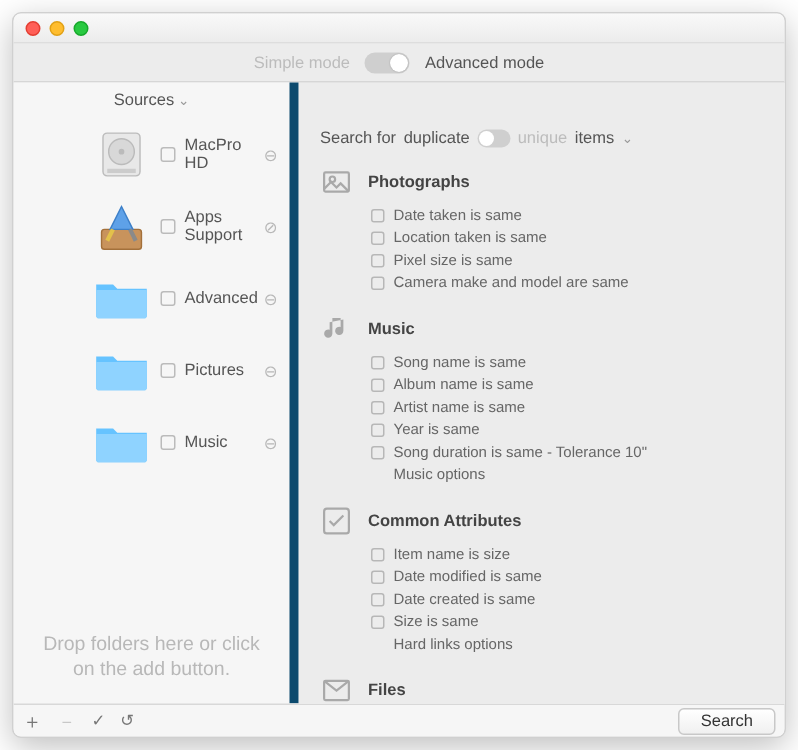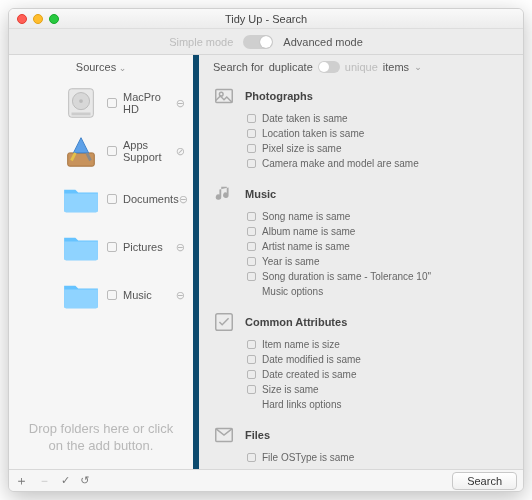--- a/index.html
+++ b/index.html
@@ -50,21 +50,21 @@
   display:flex; align-items:center; padding:0 6px; gap:10px; color:#777; font-size:13px;
 }
 .footer .spacer { flex:1; }
 .search-btn {
   font-size:11px; padding:2px 14px; background:linear-gradient(#fff,#f0f0f0);
   border:1px solid #c8c8c8; border-radius:4px; color:#333;
 }
 .main { flex:1; background:#ececec; overflow-y:auto; font-size:10px; color:#555;}
 .main::-webkit-scrollbar{width:0;}
 .search-head {
-  font-size:11px; color:#555; padding:6px 0 6px 14px; display:flex; align-items:center; gap:5px;
+  font-size:11px; color:#555; padding:6px 0 6px 14px; display:flex; align-items:center; gap:5px;margin-top:25px;
 }
 .mini-toggle {
   width:22px; height:12px; border-radius:6px; background:#cfcfcf; position:relative; display:inline-block;
 }
 .mini-toggle::after{ content:""; position:absolute; left:1px; top:1px; width:10px; height:10px; border-radius:50%; background:#fff;}
 .section { padding:2px 0 6px 14px; }
 .sec-head { display:flex; align-items:center; gap:10px; padding:4px 0;font-weight:bold;}
 .sec-icon { width:22px; height:22px; display:flex; align-items:center; justify-content:center; color:#a9a9a9;}
 .sec-title { font-size:11px; color:#444; }
 .opts { padding-left:34px; }
@@ -76,21 +76,20 @@
 </head>
 <body>
 
 <div class="window">
   <div class="titlebar">
     <div class="traffic">
       <div class="dot red"></div>
       <div class="dot yellow"></div>
       <div class="dot green"></div>
     </div>
-    <div class="title">Tidy Up - Search</div>
   </div>
 
   <div class="modebar">
     <span class="dim">Simple mode</span>
     <span class="toggle"></span>
     <span>Advanced mode</span>
   </div>
 
   <div class="body">
     <div class="sidebar">
@@ -125,21 +124,21 @@
             <div class="disc">⊘</div>
           </div>
           <div class="src-item">
             <div class="icon-box">
               <svg class="folder-svg" viewBox="0 0 40 32">
                 <path d="M2 6 h12 l3 3 h21 v19 a2 2 0 0 1 -2 2 h-32 a2 2 0 0 1 -2 -2 z" fill="#66c3ff"></path>
                 <path d="M2 10 h36 v18 a2 2 0 0 1 -2 2 h-32 a2 2 0 0 1 -2 -2 z" fill="#8fd3ff"></path>
               </svg>
             </div>
             <div class="ck"></div>
-            <div class="lbl">Documents</div>
+            <div class="lbl">Advanced</div>
             <div class="disc">⊖</div>
           </div>
           <div class="src-item">
             <div class="icon-box">
               <svg class="folder-svg" viewBox="0 0 40 32">
                 <path d="M2 6 h12 l3 3 h21 v19 a2 2 0 0 1 -2 2 h-32 a2 2 0 0 1 -2 -2 z" fill="#66c3ff"></path>
                 <path d="M2 10 h36 v18 a2 2 0 0 1 -2 2 h-32 a2 2 0 0 1 -2 -2 z" fill="#8fd3ff"></path>
               </svg>
             </div>
             <div class="ck"></div>

